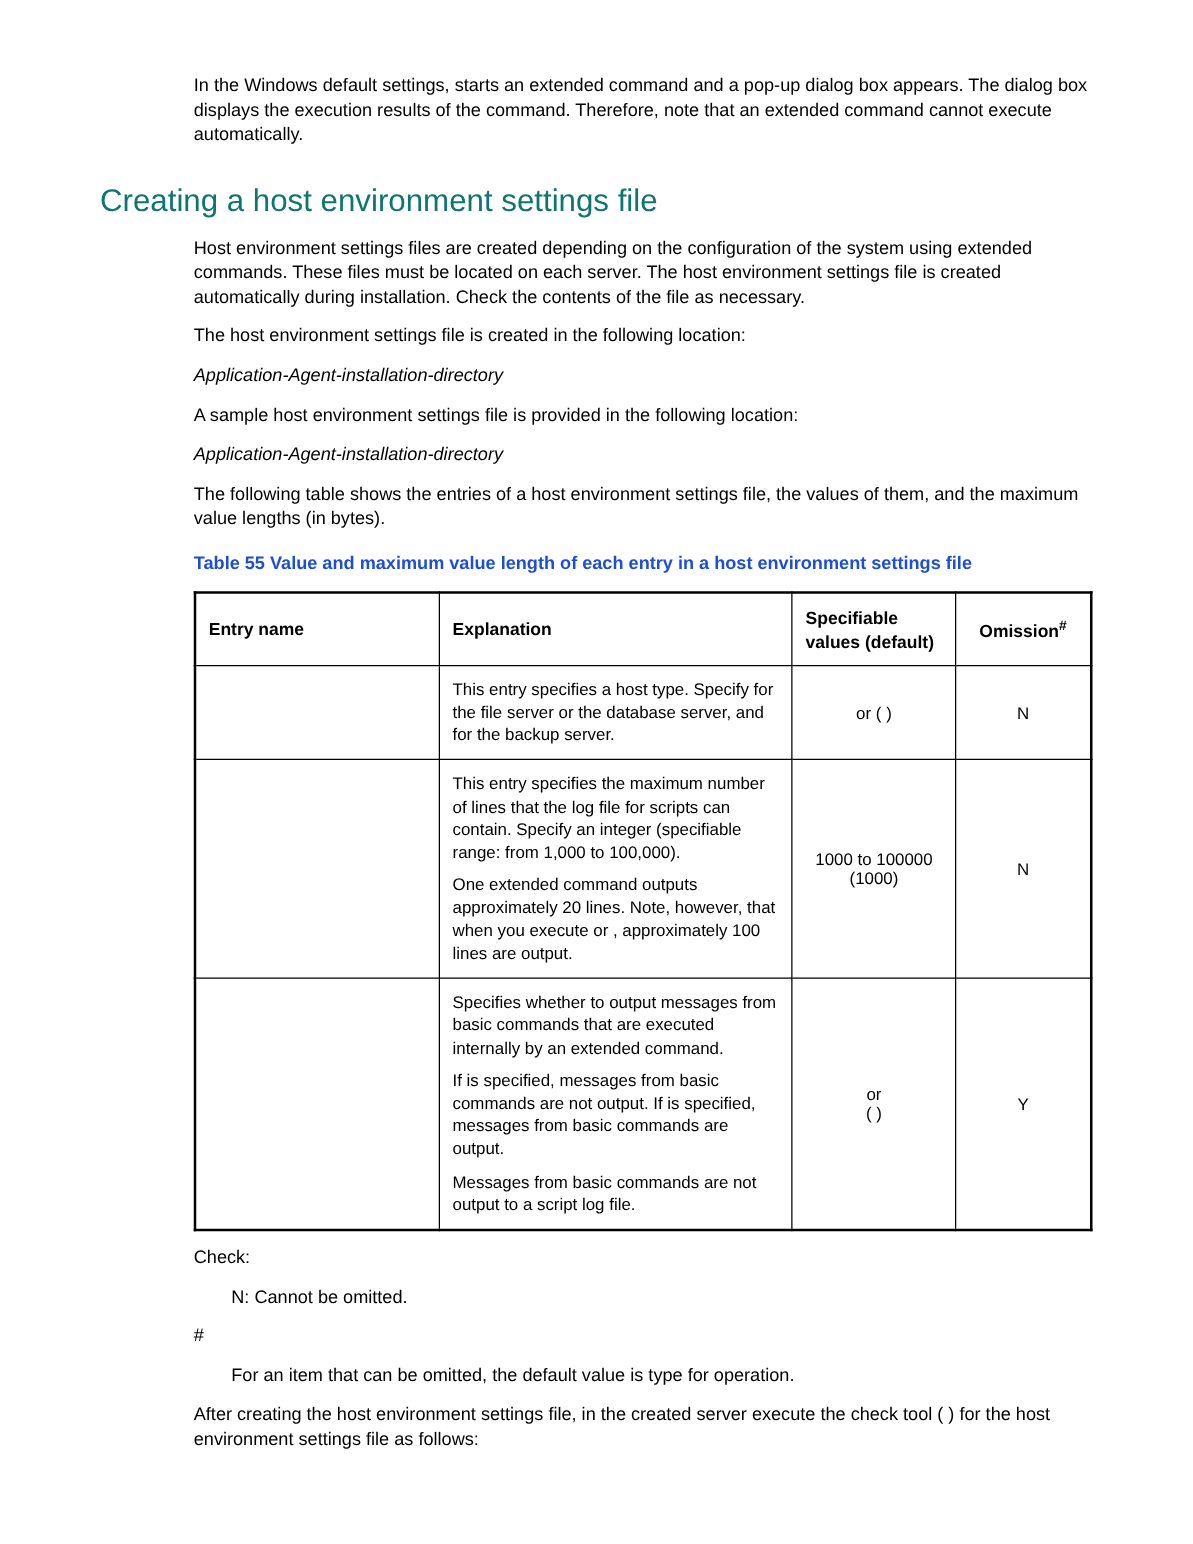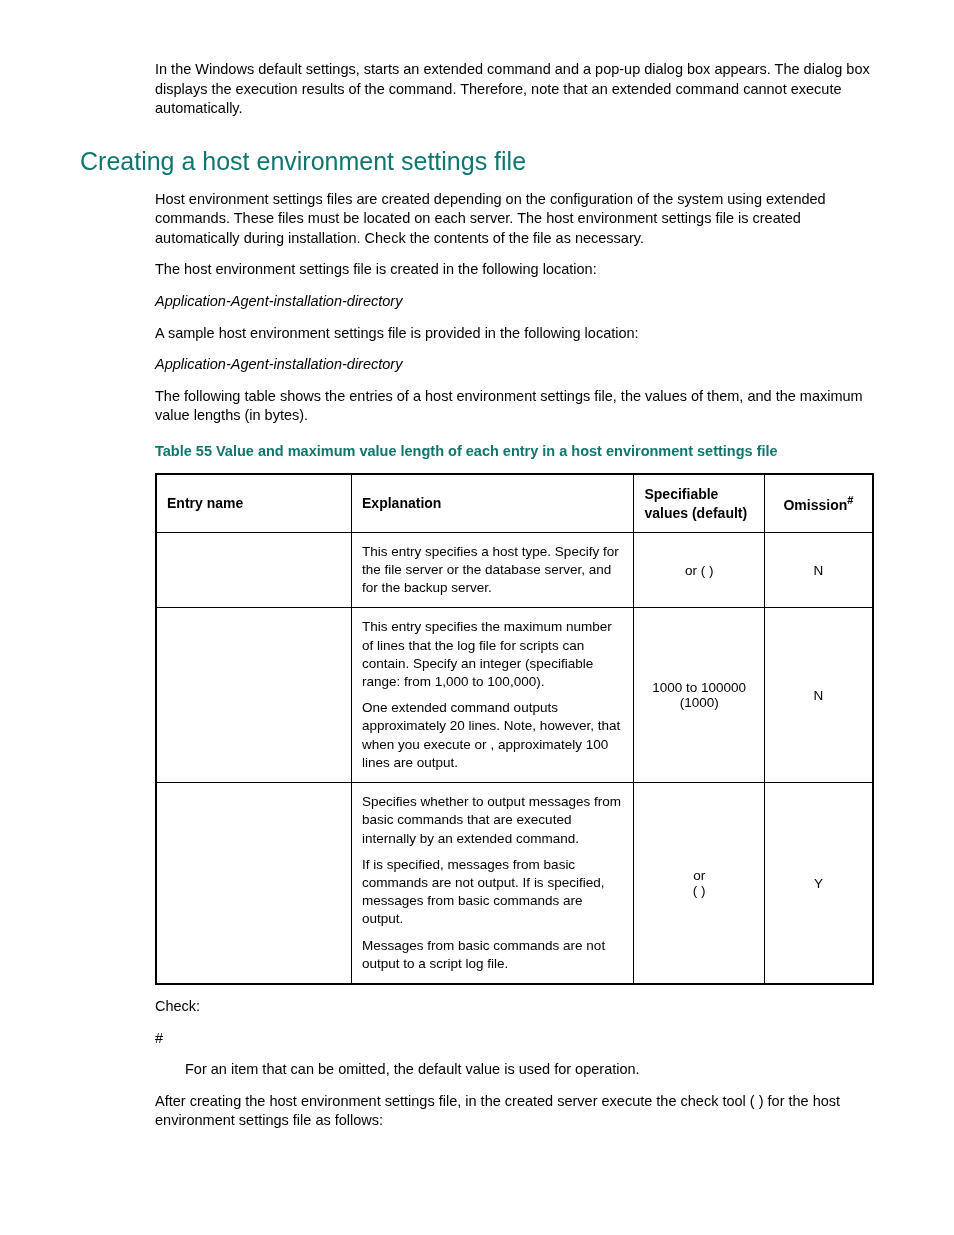--- a/index.html
+++ b/index.html
@@ -26,21 +26,21 @@
     font-style: italic;
   }
   h2 {
     font-family: Arial, Helvetica, sans-serif;
     font-weight: normal;
     color: #0f766e;
     font-size: 25px;
     margin: 28px 0 14px 0;
   }
   .table-title {
-    color: #0f766e;
+    color: #1d4ed8;
     font-weight: bold;
     font-size: 14.5px;
     margin-top: 16px;
     margin-bottom: 12px;
   }
   table {
     border-collapse: collapse;
     width: 100%;
     font-size: 13.5px;
     border: 2px solid #000;
@@ -151,26 +151,27 @@
             <span>)</span>
           </td>
           <td class="center">Y</td>
         </tr>
       </tbody>
     </table>
 
     <div class="legend-block">
       <p>Check:</p>
       <div class="legend-indent">
+        <p>N: Cannot be omitted.</p>
       </div>
     </div>
 
     <p>#</p>
     <div class="legend-indent">
-      <p>For an item that can be omitted, the default value is used for operation.</p>
+      <p>For an item that can be omitted, the default value is type for operation.</p>
     </div>
 
     <p>
       <span>After creating the host environment settings file, in the created server execute the check tool (</span>
       <span>) for the host environment settings file as follows:</span>
     </p>
   </div>
 
 </div>
 

